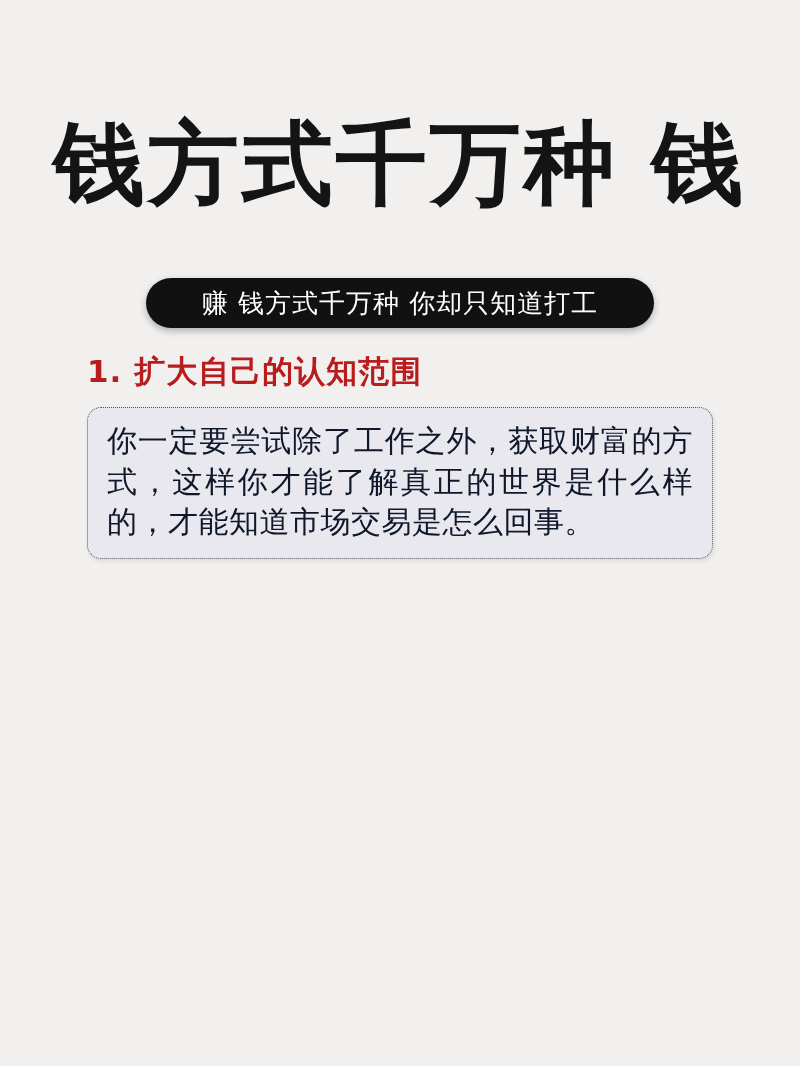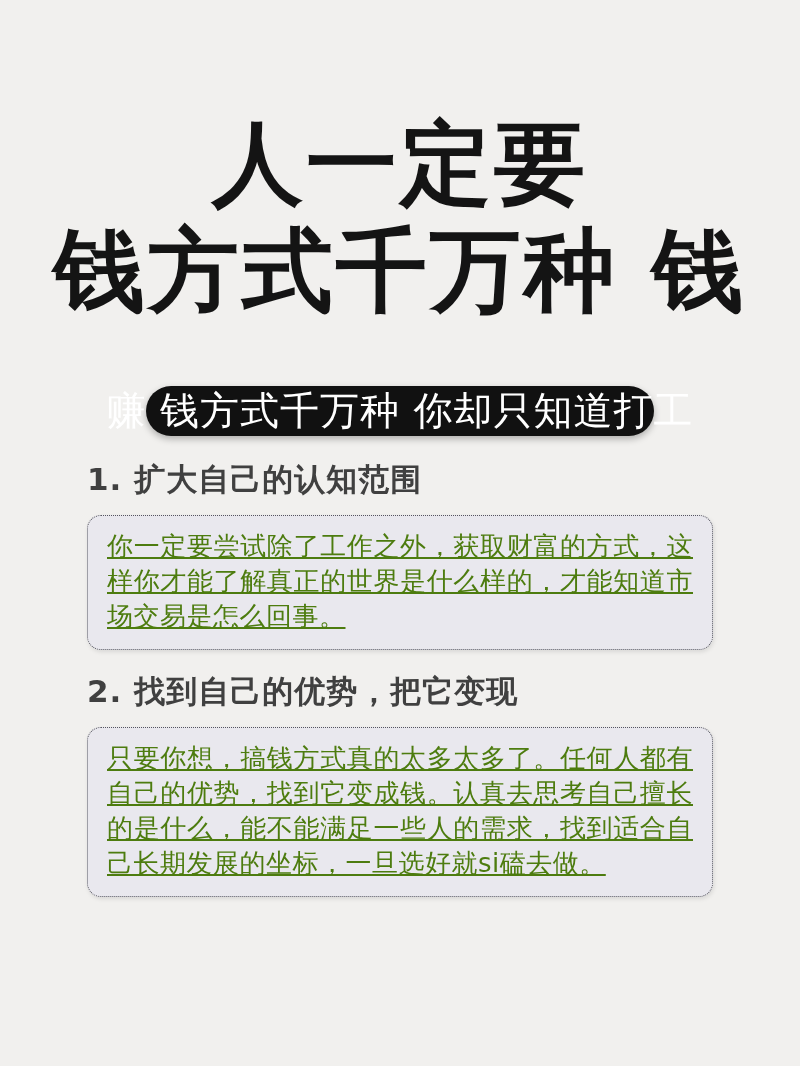--- a/index.html
+++ b/index.html
@@ -30,85 +30,77 @@
   .banner {
     margin: 28px auto 0;
     width: 508px;
     height: 50px;
     background: #111111;
     border-radius: 26px;
     display: flex;
     align-items: center;
     justify-content: center;
     color: #ffffff;
-    font-size: 39px;
+    font-size: 26px;
     font-weight: 500;
     letter-spacing: 1px;
     white-space: pre;
     box-shadow: 0 3px 7px rgba(0,0,0,0.28);
   }
   .content {
     padding: 0 87px;
   }
   .section-heading {
     margin: 0;
     margin-top: 21px;
     margin-bottom: 14px;
-    color: #404040;
+    color: #b91c1c;
     font-size: 31px;
     font-weight: 800;
     letter-spacing: 1px;
   }
   .section-heading.first {
     margin-top: 23px;
   }
   .card {
     background: #e9e8ee;
     border: 1px dotted #55555f;
     border-radius: 14px;
     padding: 13px 19px 15px 19px;
-    color: #4d7c0f;
-    font-size: 26px;
+    color: #0f172a;
+    font-size: 30px;
     line-height: 1.35;
     letter-spacing: 0.5px;
     box-shadow: 1px 2px 4px rgba(0,0,0,0.10);
-    text-decoration: underline;
   }
   .card p {
     margin: 0;
     text-align: justify;
   }
   .section + .section {
     margin-top: 0;
   }
 </style>
 </head>
 <body>
 
 <div class="poster">
 
   <h1 class="title">
-    <span class="line">人一定要</span>
     <span class="line">钱方式千万种 钱</span>
   </h1>
 
   <div class="banner">
     <span>赚 钱方式千万种 你却只知道打工</span>
   </div>
 
   <div class="content">
 
     <div class="section">
       <h2 class="section-heading first">1. 扩大自己的认知范围</h2>
       <div class="card">
         <p>你一定要尝试除了工作之外，获取财富的方式，这样你才能了解真正的世界是什么样的，才能知道市场交易是怎么回事。</p>
       </div>
     </div>
 
-    <div class="section">
-      <h2 class="section-heading">2. 找到自己的优势，把它变现</h2>
-      <div class="card">
-        <p>只要你想，搞钱方式真的太多太多了。任何人都有自己的优势，找到它变成钱。认真去思考自己擅长的是什么，能不能满足一些人的需求，找到适合自己长期发展的坐标，一旦选好就si磕去做。</p>
-      </div>
-    </div>
 
   </div>
 </div>
 
 </body></html>

